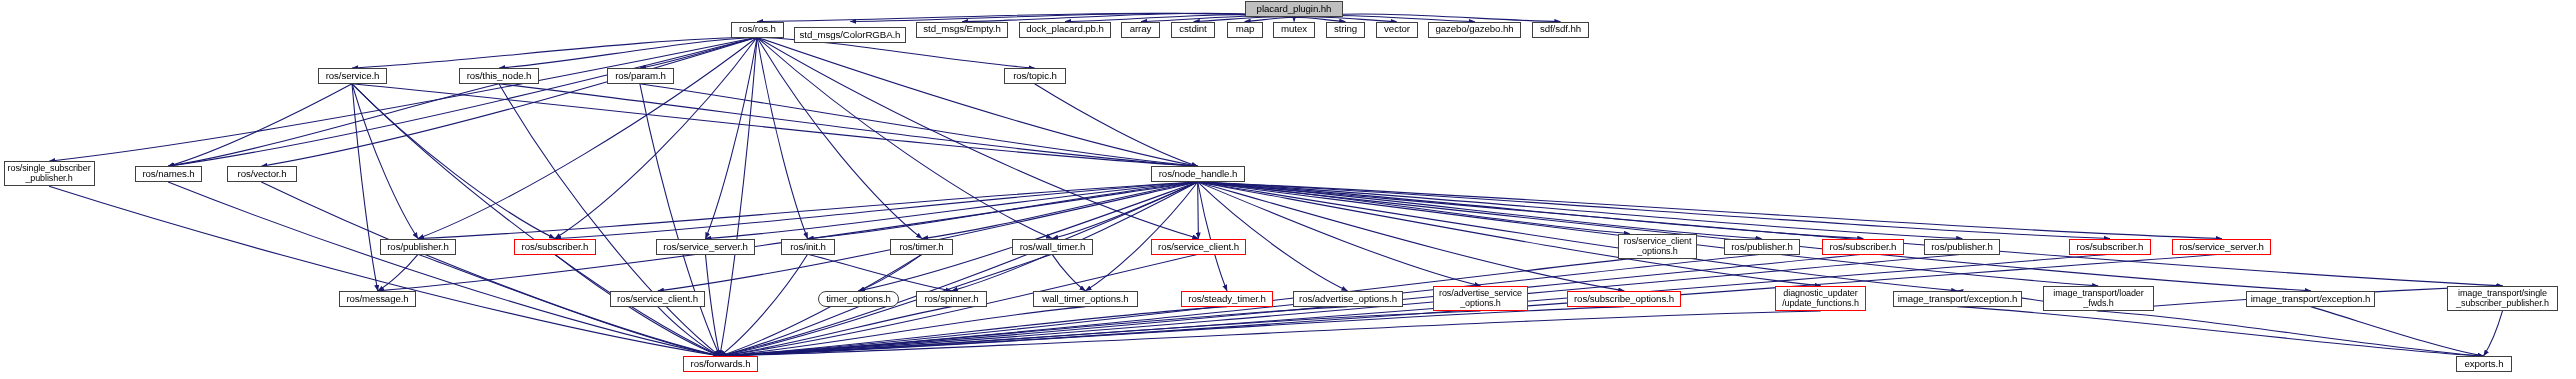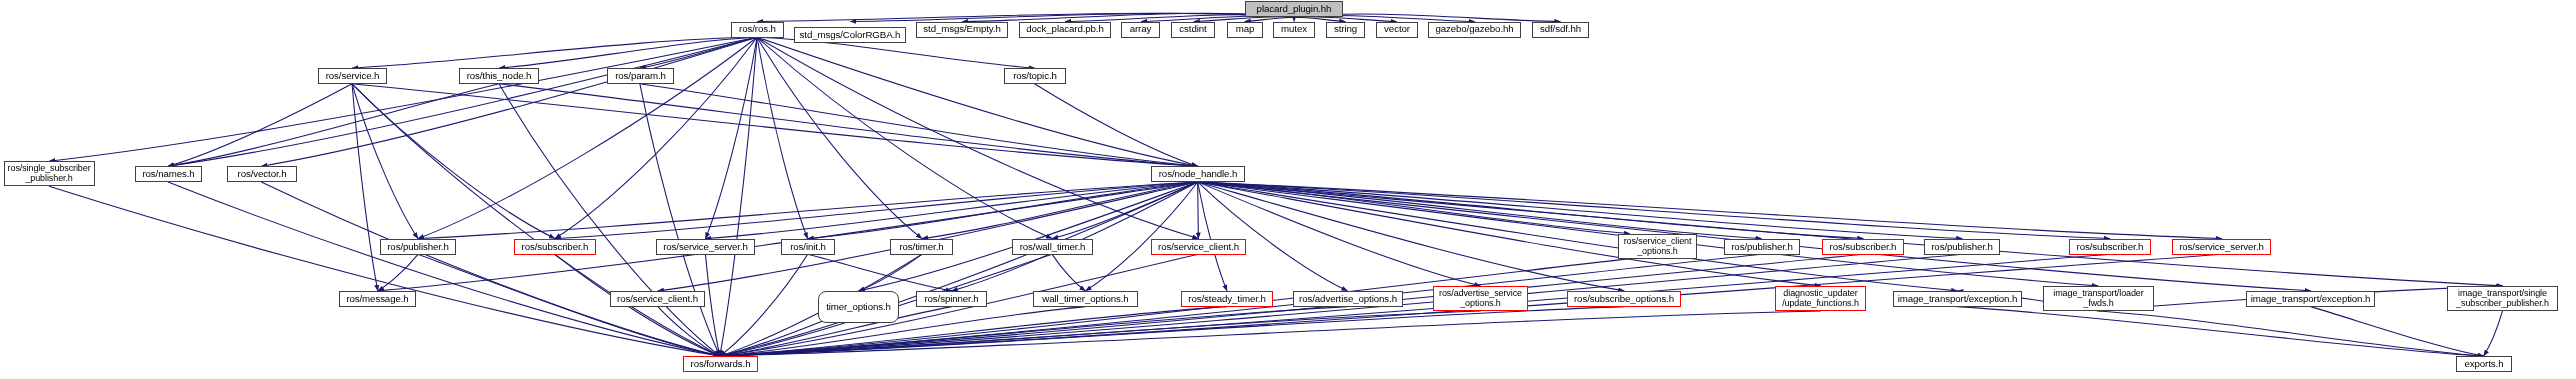--- a/index.html
+++ b/index.html
@@ -200,21 +200,21 @@
       <div class="node redborder" style="left: 1151px; top: 239px; width: 95px; height: 16px;">ros/service_client.h</div>
       <div class="node blackborder" style="left: 1590px; top: 234px; width: 79px; height: 25px; font-size: 9px; margin-left: 28px;">ros/service_client
 _options.h</div>
       <div class="node blackborder" style="left: 1724px; top: 239px; width: 76px; height: 16px;">ros/publisher.h</div>
       <div class="node redborder" style="left: 1822px; top: 239px; width: 82px; height: 16px;">ros/subscriber.h</div>
       <div class="node blackborder" style="left: 1924px; top: 239px; width: 76px; height: 16px;">ros/publisher.h</div>
       <div class="node redborder" style="left: 2069px; top: 239px; width: 82px; height: 16px;">ros/subscriber.h</div>
       <div class="node redborder" style="left: 2172px; top: 239px; width: 99px; height: 16px;">ros/service_server.h</div>
       <div class="node blackborder" style="left: 339px; top: 291px; width: 77px; height: 16px;">ros/message.h</div>
       <div class="node blackborder" style="left: 610px; top: 291px; width: 95px; height: 16px;">ros/service_client.h</div>
-      <div class="node blackborder" style="left: 818px; top: 291px; width: 81px; height: 32px; border-radius: 8px;">timer_options.h</div>
+      <div class="node blackborder" style="left: 818px; top: 291px; width: 81px; height: 16px; border-radius: 8px;">timer_options.h</div>
       <div class="node blackborder" style="left: 916px; top: 291px; width: 71px; height: 16px;">ros/spinner.h</div>
       <div class="node blackborder" style="left: 1033px; top: 291px; width: 105px; height: 16px;">wall_timer_options.h</div>
       <div class="node redborder" style="left: 1181px; top: 291px; width: 92px; height: 16px;">ros/steady_timer.h</div>
       <div class="node blackborder" style="left: 1293px; top: 291px; width: 110px; height: 16px;">ros/advertise_options.h</div>
       <div class="node redborder" style="left: 1433px; top: 286px; width: 95px; height: 25px; font-size: 9px;">ros/advertise_service
 _options.h</div>
       <div class="node redborder" style="left: 1567px; top: 291px; width: 114px; height: 16px;">ros/subscribe_options.h</div>
       <div class="node redborder" style="left: 1775px; top: 286px; width: 91px; height: 25px; font-size: 9px;">diagnostic_updater
 /update_functions.h</div>
       <div class="node blackborder" style="left: 1893px; top: 291px; width: 129px; height: 16px;">image_transport/exception.h</div>

